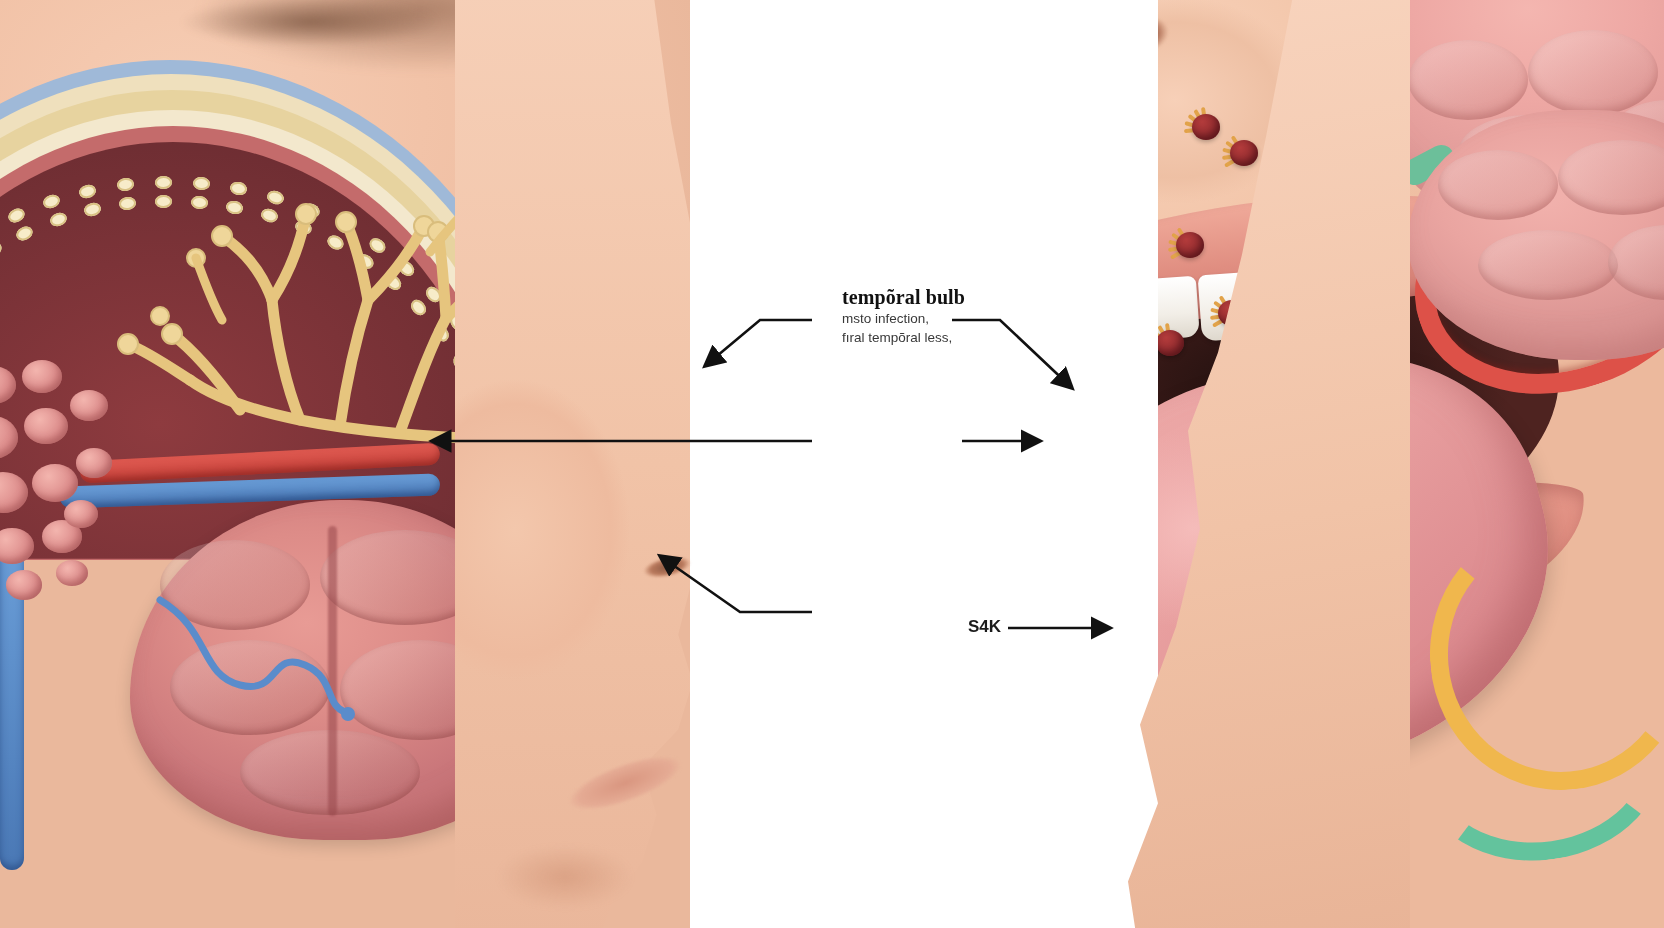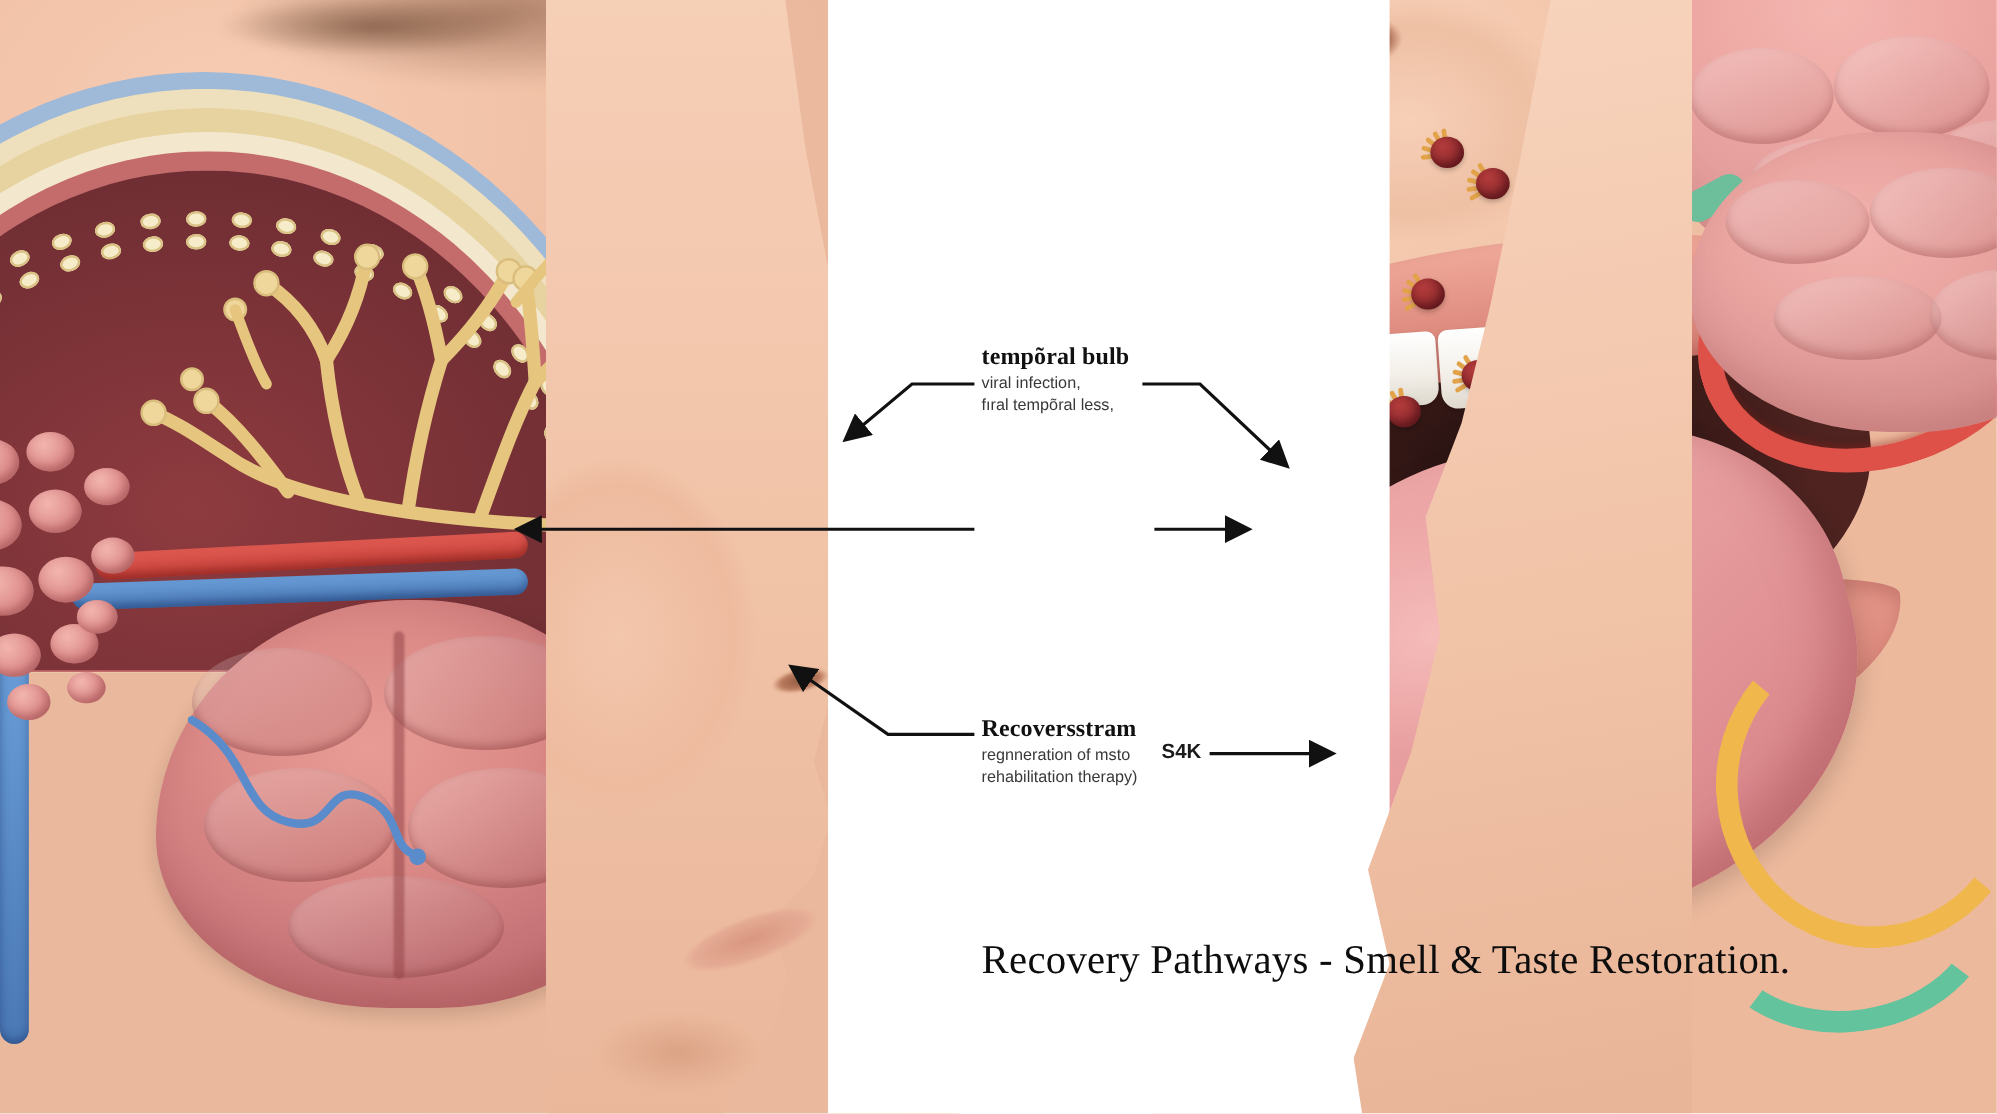--- a/index.html
+++ b/index.html
@@ -195,21 +195,21 @@
     border-right-color:transparent; border-top-color:transparent;
     transform:rotate(-5deg); }
   .loop-green { position:absolute; left:455px; top:660px; width:250px; height:200px;
     border:18px solid #63c39d; border-radius:50%;
     border-top-color:transparent; border-right-color:transparent; border-left-color:transparent;
     transform:rotate(-8deg); }
 
   
   .center-col { position:absolute; left:790px; top:0; width:190px; height:928px; background:#ffffff; }
 
-  .ann { position:absolute; }
+  .ann { position:absolute;margin-left:24px; }
   .ann-title { font-family:"Liberation Serif", serif; font-size:20px; font-weight:700; color:#111;
     white-space:nowrap; letter-spacing:.1px; }
   .ann-sub { font-family:"Liberation Sans", sans-serif; font-size:13.5px; color:#2a2a2a;
     line-height:19px; white-space:nowrap; }
   .ann-sub.blur { filter:blur(.35px); opacity:.93; }
 
   .ann1 { left:818px; top:286px; }
   .ann2 { left:818px; top:408px; }
   .ann3 { left:818px; top:596px; }
 
@@ -508,28 +508,22 @@
 
     <path d="M962 441 L1040 441" stroke="#111" stroke-width="2.6" fill="none" marker-end="url(#ah)"></path>
 
     <path d="M812 612 L740 612 L660 556" stroke="#111" stroke-width="2.6" fill="none" marker-end="url(#ah)"></path>
 
     <path d="M1008 628 L1110 628" stroke="#111" stroke-width="2.6" fill="none" marker-end="url(#ah)"></path>
   </svg>
 
   <div class="ann ann1">
     <div class="ann-title">tempõral bulb</div>
-    <div class="ann-sub blur">viral infection,</div>
+    <div class="ann-sub blur">msto infection,</div>
     <div class="ann-sub blur">fıral tempõral less,</div>
   </div>
 
 
-  <div class="ann ann3">
-    <div class="ann-title">Recoversstram</div>
-    <div class="ann-sub blur">regnneration of msto</div>
-    <div class="ann-sub blur">rehabilitation therapy)</div>
-  </div>
 
   <div class="tag-s4k">S4K</div>
 
-  <div class="caption">Recovery Pathways - Smell &amp; Taste Restoration.</div>
 
 </div>
 
 </body></html>

